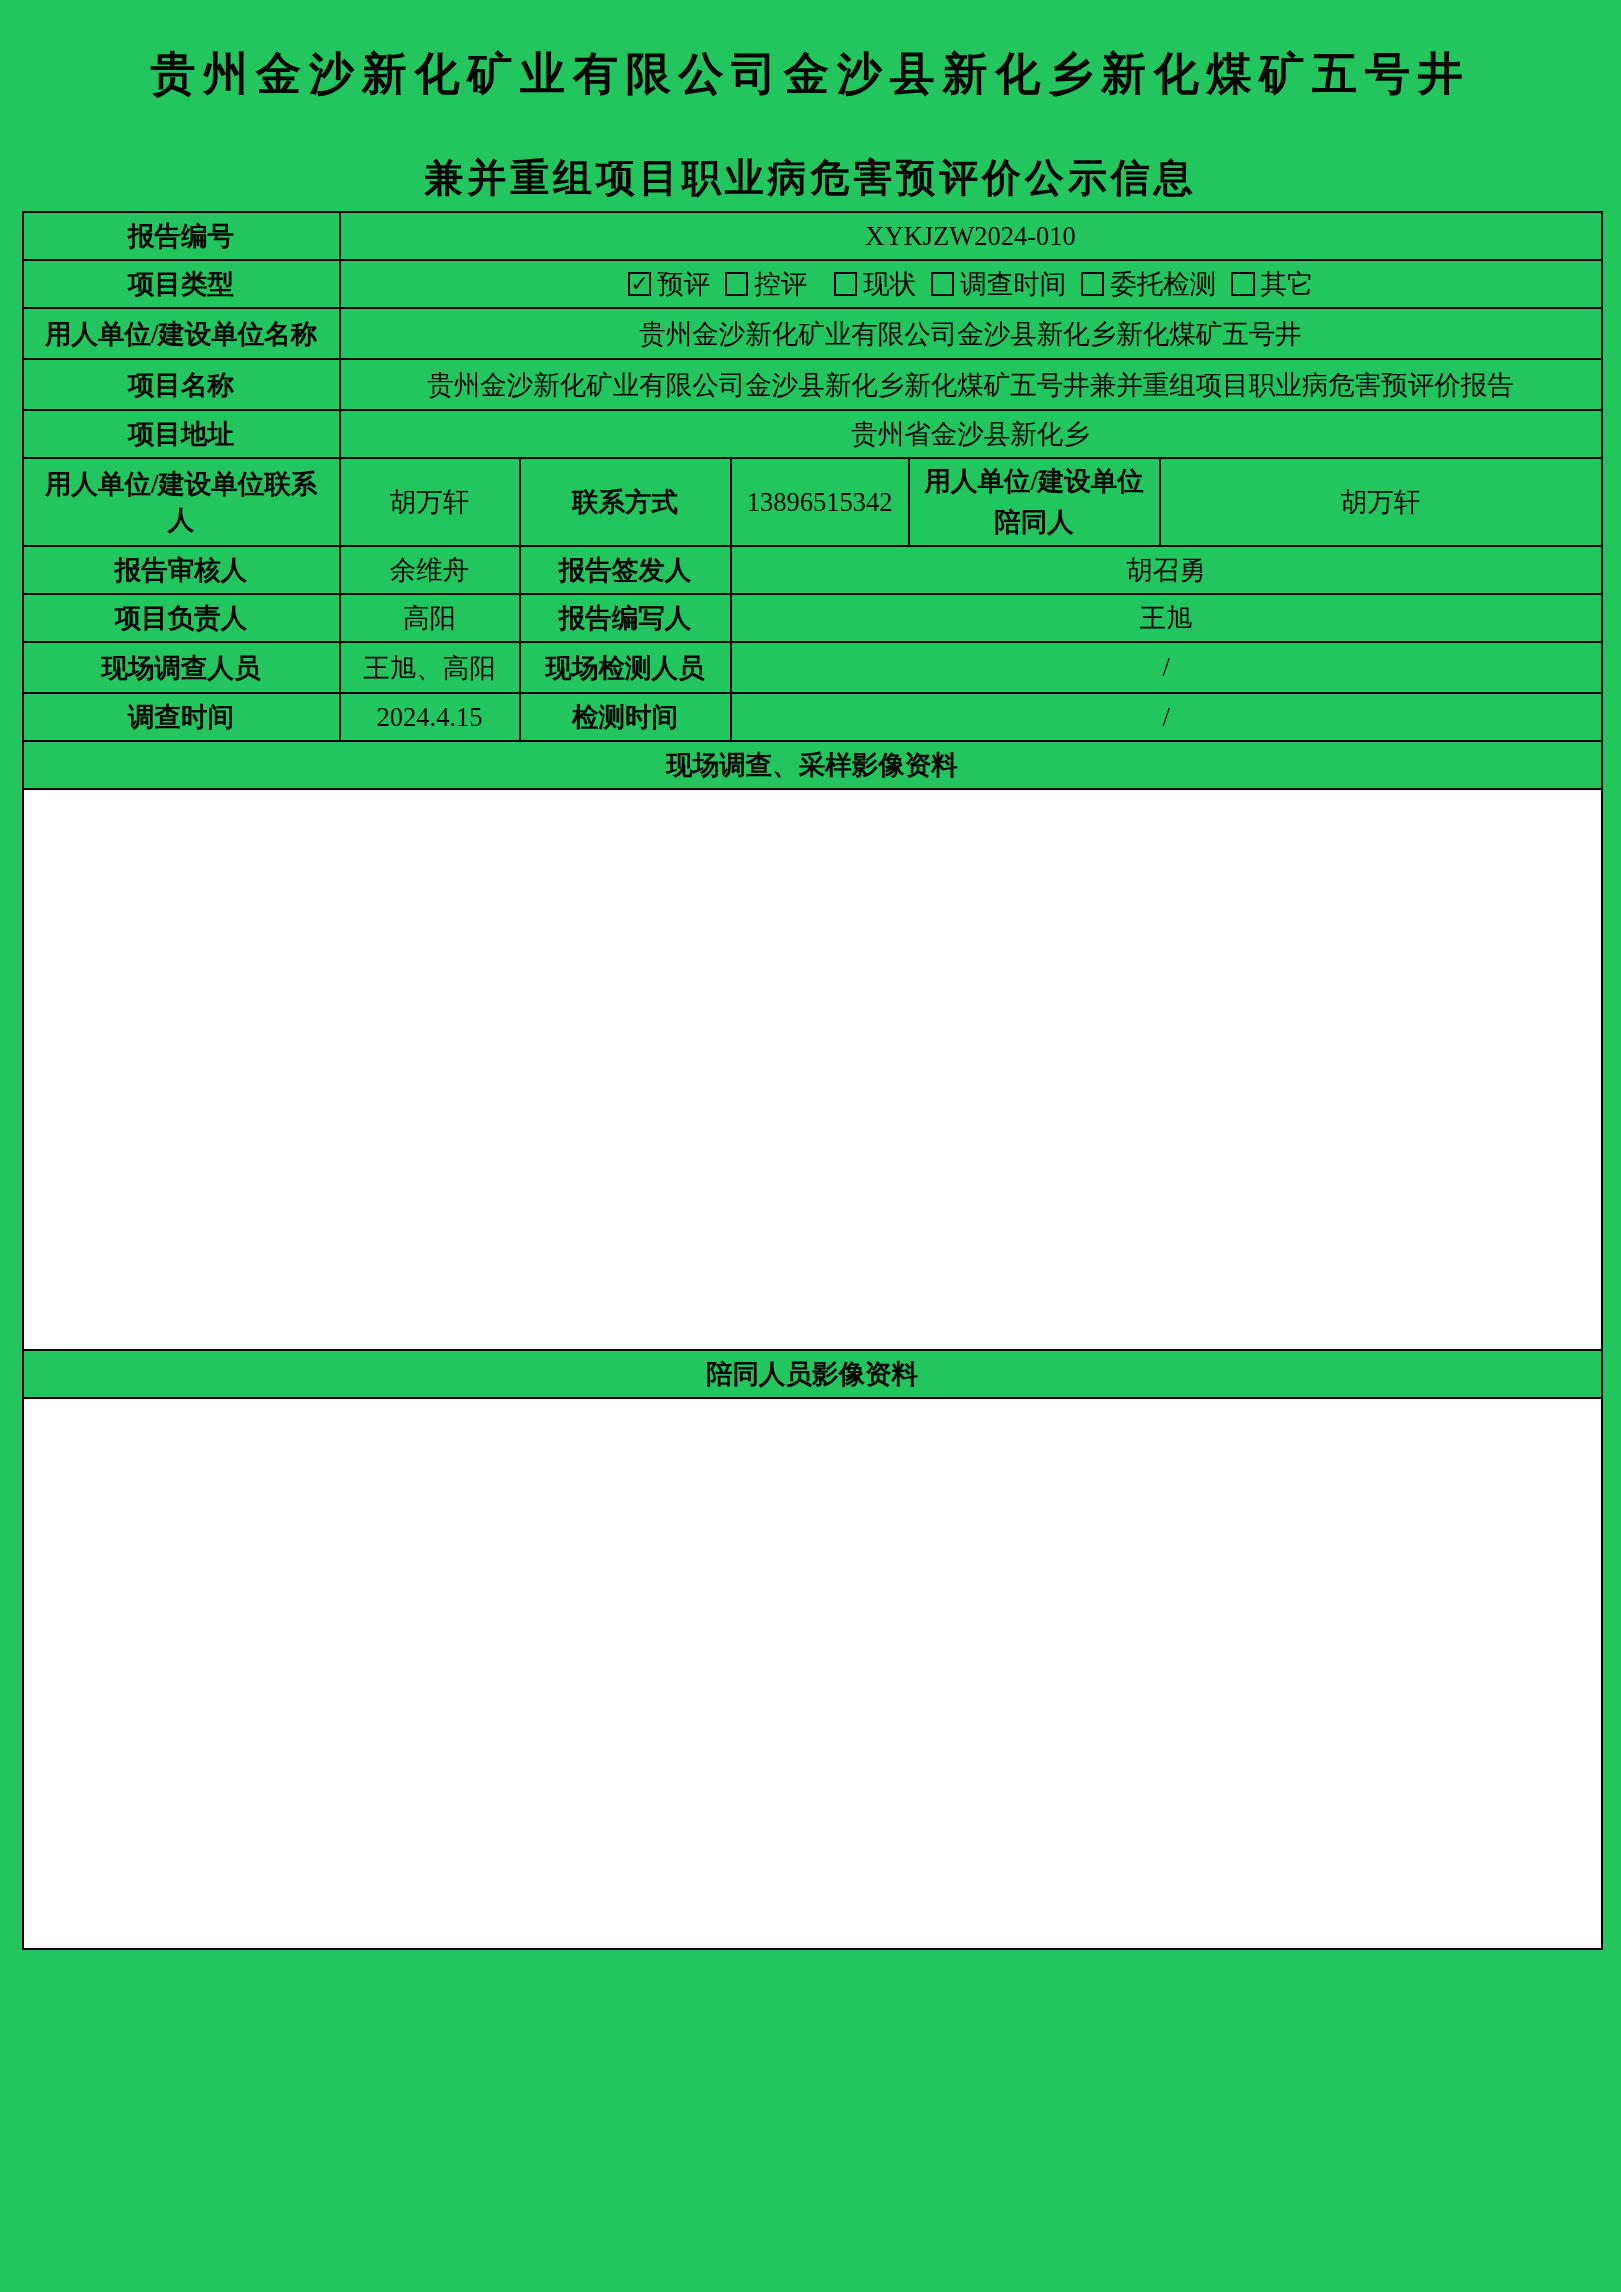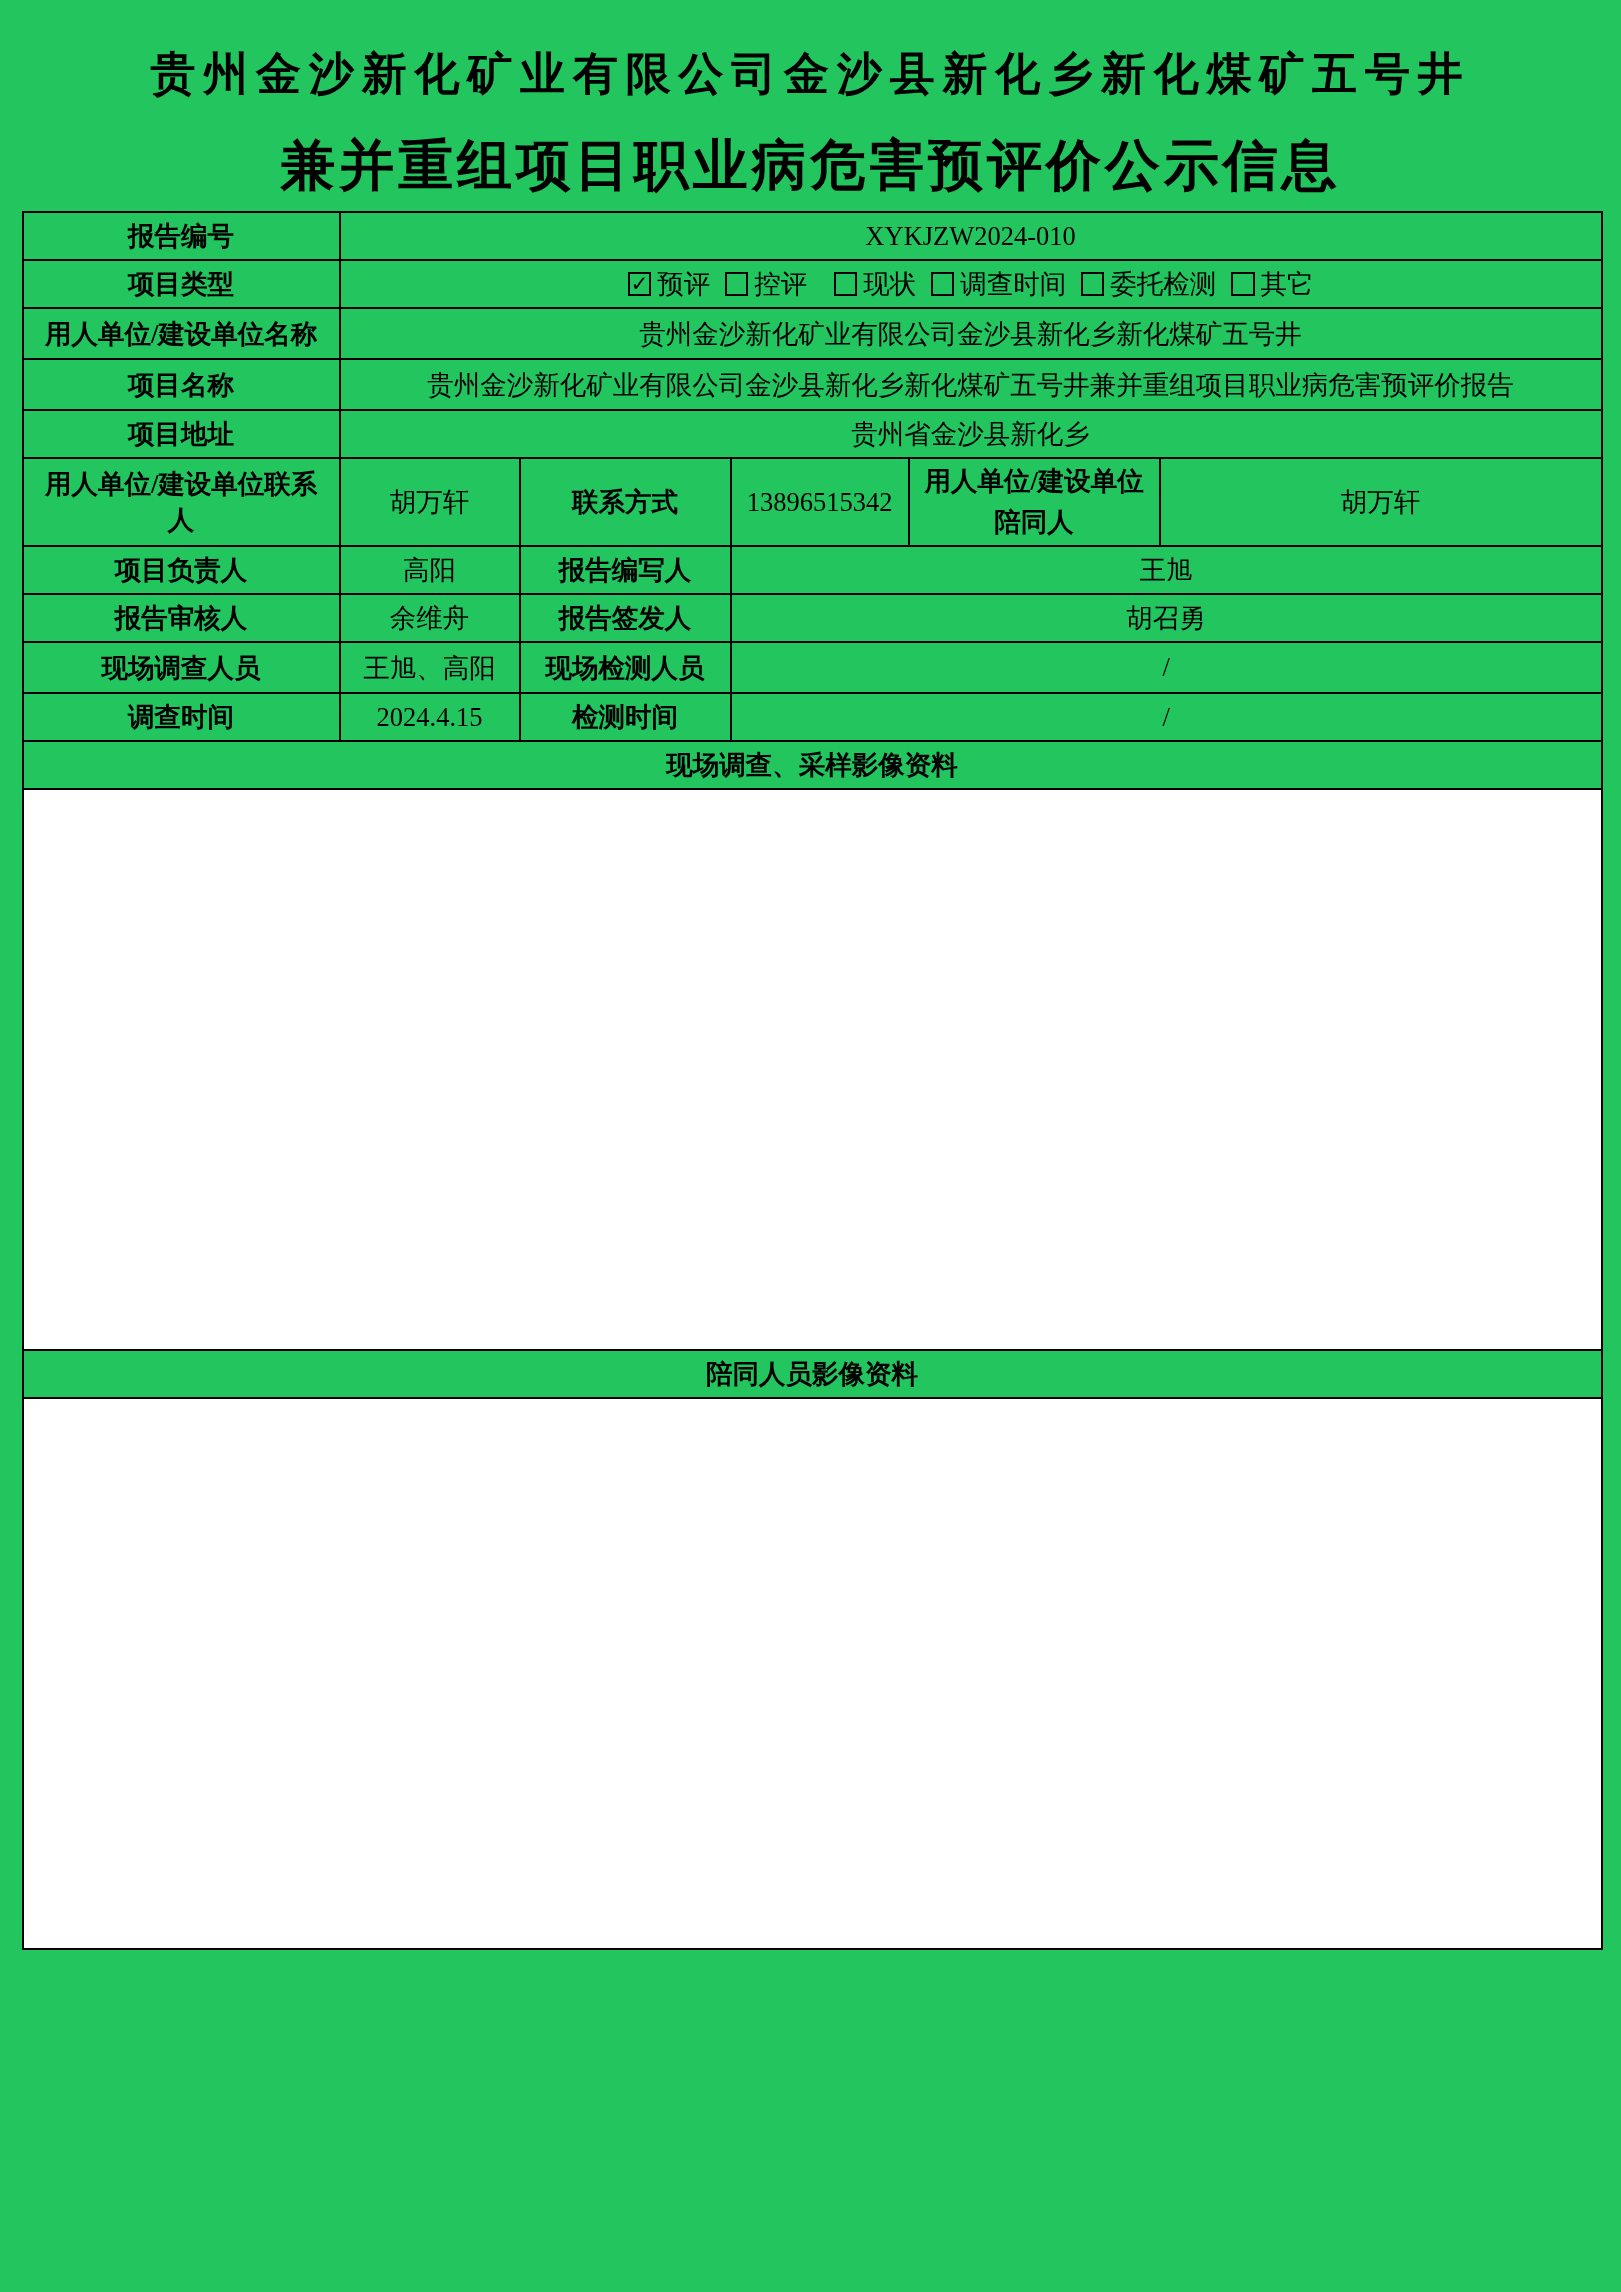--- a/index.html
+++ b/index.html
@@ -12,22 +12,22 @@
   }
   .page { width: 1621px; height: 2293px; background: #22c55e; overflow: hidden; }
 
   .doc-title { text-align: center; font-weight: bold; }
   .doc-title .t1 {
     margin-top: 45px;
     font-size: 45px; letter-spacing: 7.8px; line-height: 59px;
     white-space: nowrap;
   }
   .doc-title .t2 {
-    margin-top: 32px;
-    font-size: 55px; letter-spacing: 3.9px; line-height: 59px;
+    margin-top: 44px;
+    font-size: 39px; letter-spacing: 3.9px; line-height: 59px;
     white-space: nowrap;
   }
 
   table.info {
     position: absolute; left: 21.6px; top: 211px;
     width: 1579px;
     border-collapse: collapse; table-layout: fixed;
   }
   table.info td {
     border: 2.9px solid #000000;
@@ -139,31 +139,31 @@
       <td class="lbl">用人单位/建设单位联系人</td>
       <td class="val">胡万轩</td>
       <td class="lbl">联系方式</td>
       <td class="val">13896515342</td>
       <td class="lbl two-line">用人单位/建设单位
 陪同人</td>
       <td class="val">胡万轩</td>
     </tr>
 
     <tr class="h48">
+      <td class="lbl">报告审核人</td>
+      <td class="val">余维舟</td>
+      <td class="lbl">报告签发人</td>
+      <td class="val" colspan="3">胡召勇</td>
+    </tr>
+
+    <tr class="h48">
       <td class="lbl">项目负责人</td>
       <td class="val">高阳</td>
       <td class="lbl">报告编写人</td>
       <td class="val" colspan="3">王旭</td>
-    </tr>
-
-    <tr class="h48">
-      <td class="lbl">报告审核人</td>
-      <td class="val">余维舟</td>
-      <td class="lbl">报告签发人</td>
-      <td class="val" colspan="3">胡召勇</td>
     </tr>
 
     <tr class="h52">
       <td class="lbl">现场调查人员</td>
       <td class="val">王旭、高阳</td>
       <td class="lbl">现场检测人员</td>
       <td class="val" colspan="3">/</td>
     </tr>
 
     <tr class="h48">

